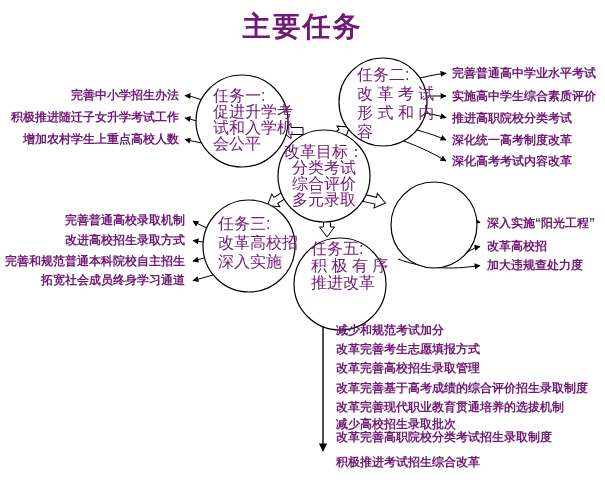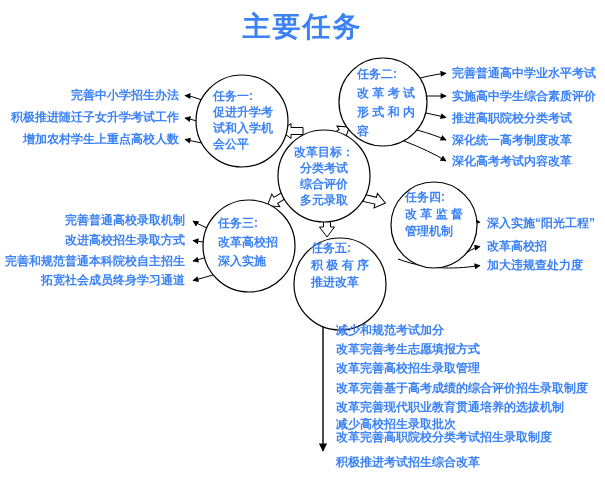--- a/index.html
+++ b/index.html
@@ -1,27 +1,27 @@
 <!DOCTYPE html>
 <html><head>
 <meta charset="utf-8">
 <style>
   html,body{margin:0;padding:0;background:#ffffff;}
   #canvas{
     position:relative;width:605px;height:492px;background:#ffffff;
     font-family:"Liberation Sans","DejaVu Sans",sans-serif;
-    color:#3b82f6;overflow:hidden;
+    color:#701a75;overflow:hidden;
   }
   #diagram-svg{position:absolute;left:0;top:0;}
   .title{
     position:absolute;left:0;right:0;top:8px;text-align:center;
     font-size:28px;font-weight:bold;letter-spacing:2px;
   }
   .node-label{
-    position:absolute;font-size:12px;font-weight:bold;
+    position:absolute;font-size:16px;font-weight:normal;
     line-height:16px;white-space:pre-line;
   }
   .bullet{
     position:absolute;font-size:12px;font-weight:bold;
     height:16px;line-height:16px;white-space:nowrap;
   }
   .r{text-align:right;}
 </style>
 </head>
 <body>
@@ -92,23 +92,20 @@
 促进升学考
 试和入学机
 会公平</div>
   <div class="node-label" style="left:357px;top:65px;line-height:19px;">任务二:
 改 革 考 试
 形 式 和 内
 容</div>
   <div class="node-label" style="left:218px;top:214px;line-height:19px;">任务三:
 改革高校招
 深入实施</div>
-  <div class="node-label" style="left:405px;top:189px;line-height:17px;">任务四:
-改 革 监 督
-管理机制</div>
   <div class="node-label" style="left:311px;top:240px;line-height:17px;">任务五:
 积 极 有 序
 推进改革</div>
 
   <div class="bullet r" style="right:426px;top:87px;">完善中小学招生办法</div>
   <div class="bullet r" style="right:426px;top:109px;">积极推进随迁子女升学考试工作</div>
   <div class="bullet r" style="right:426px;top:131px;">增加农村学生上重点高校人数</div>
 
   <div class="bullet" style="left:452px;top:65px;">完善普通高中学业水平考试</div>
   <div class="bullet" style="left:452px;top:88px;">实施高中学生综合素质评价</div>

